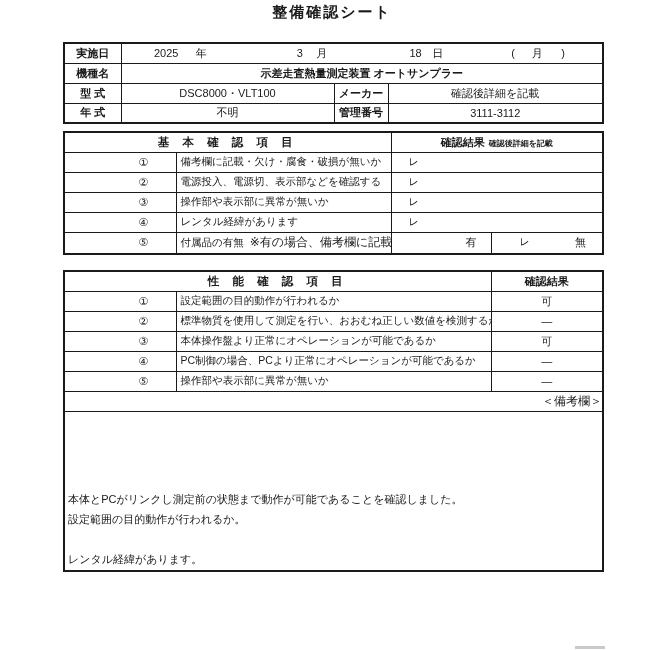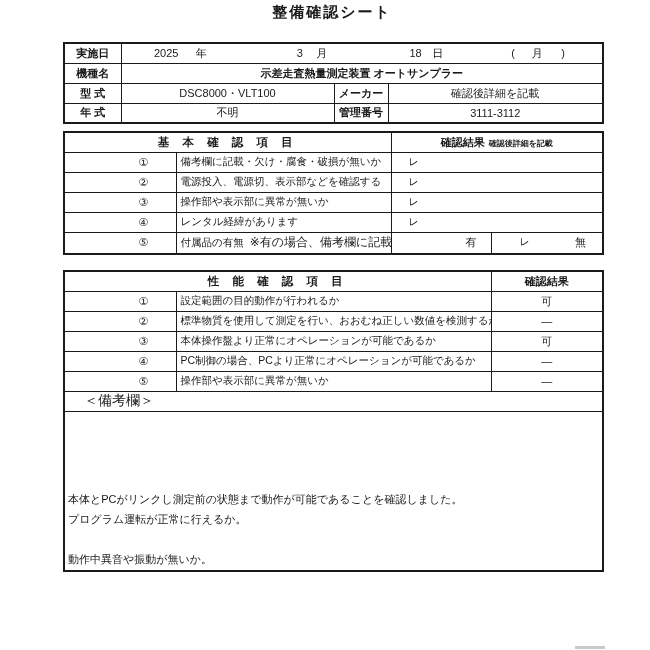--- a/index.html
+++ b/index.html
@@ -36,21 +36,21 @@
   .res-head .note { font-size:8px; letter-spacing:0; margin-left:4px; }
   .no-cell { text-align:center; text-indent:46px; font-size:11px; }
   .item-cell { padding-left:4px; font-size:10.5px; }
   .item-cell .note { font-size:12px; margin-left:6px; }
   .check-cell { padding-left:17px; font-size:10px; }
   .yes-cell { text-align:right; padding-right:14px; }
   .checkno-cell .flexwrap { display:flex; justify-content:space-between;
     padding-left:28px; padding-right:16px; }
   .result-center { text-align:center; }
 
-  .remarks-label-cell { height:17px; padding-left:19px; font-size:14px; }
+  .remarks-label-cell { height:17px; padding-left:19px; font-size:12px;text-align:right; }
   .remarks-box-cell { height:181px; vertical-align:top; padding:78px 4px 0 3px;
     white-space:normal; }
   .remarks-box-cell div { height:20px; font-size:11px; line-height:19px; }
 
   .scan-artifact { position:absolute; left:575px; top:646px; width:30px; height:3px;
     background:#c9c9c9; }
 </style>
 </head>
 <body>
 
@@ -184,22 +184,22 @@
       <td class="no-cell">⑤</td>
       <td class="item-cell">操作部や表示部に異常が無いか</td>
       <td class="result-center">―</td>
     </tr>
     <tr>
       <td class="remarks-label-cell" colspan="3">＜備考欄＞</td>
     </tr>
     <tr>
       <td class="remarks-box-cell" colspan="3">
         <div>本体とPCがリンクし測定前の状態まで動作が可能であることを確認しました。</div>
-        <div>プログラム運転が正常に行えるか。</div>
+        <div>設定範囲の目的動作が行われるか。</div>
         <div></div>
-        <div>動作中異音や振動が無いか。</div>
+        <div>レンタル経緯があります。</div>
       </td>
     </tr>
   </tbody>
     </table>
 
   <div class="scan-artifact"></div>
 </div>
 
 </body></html>

